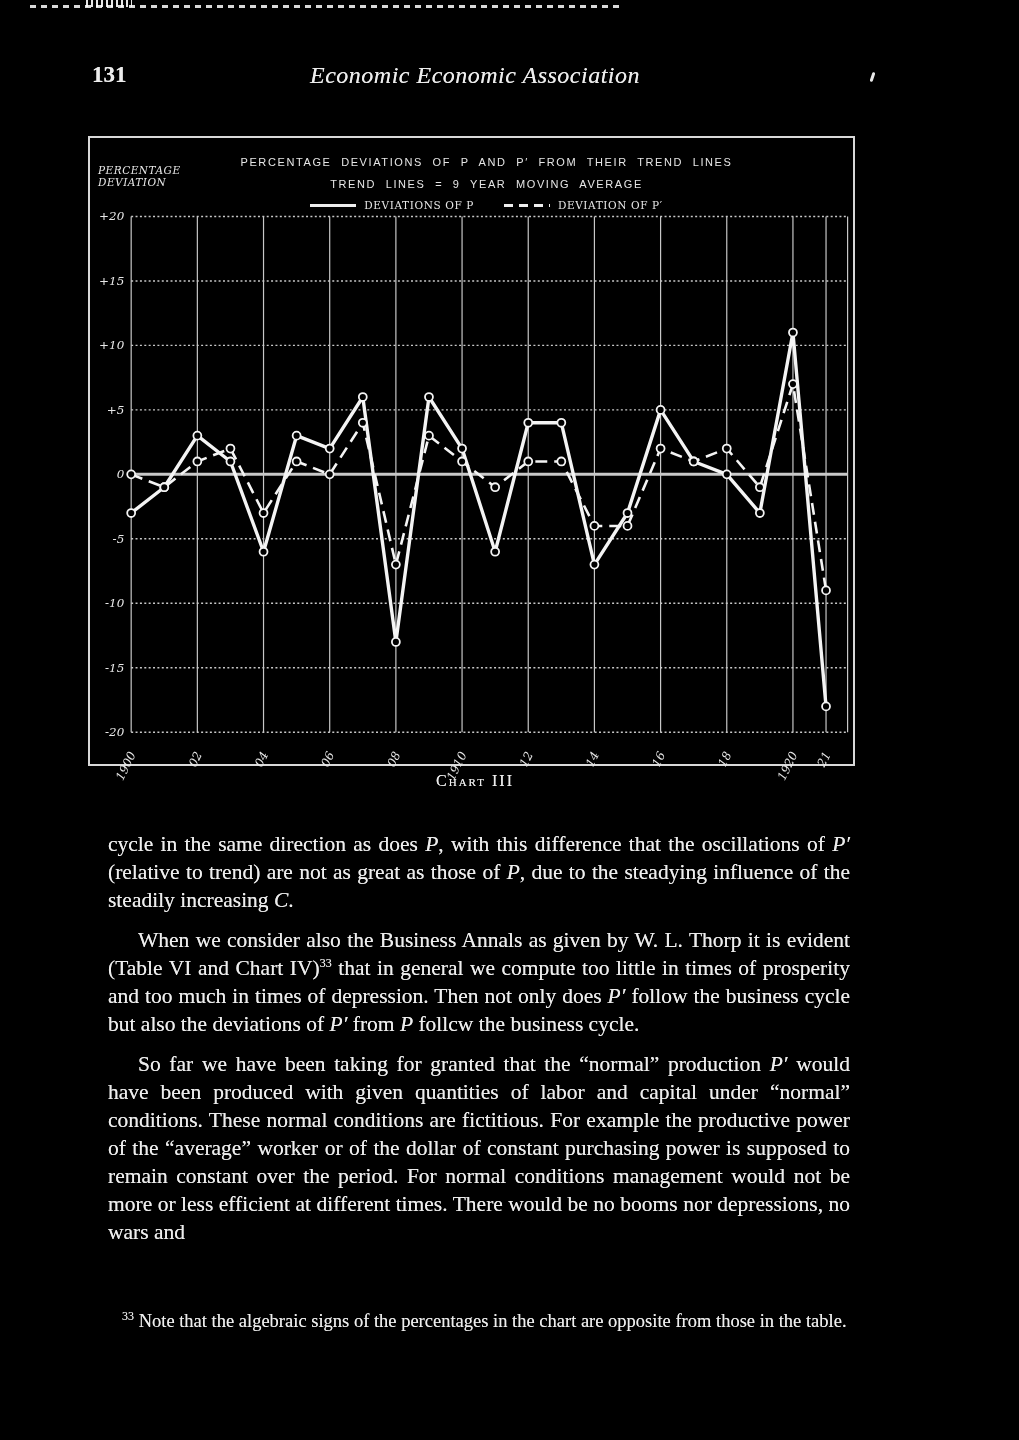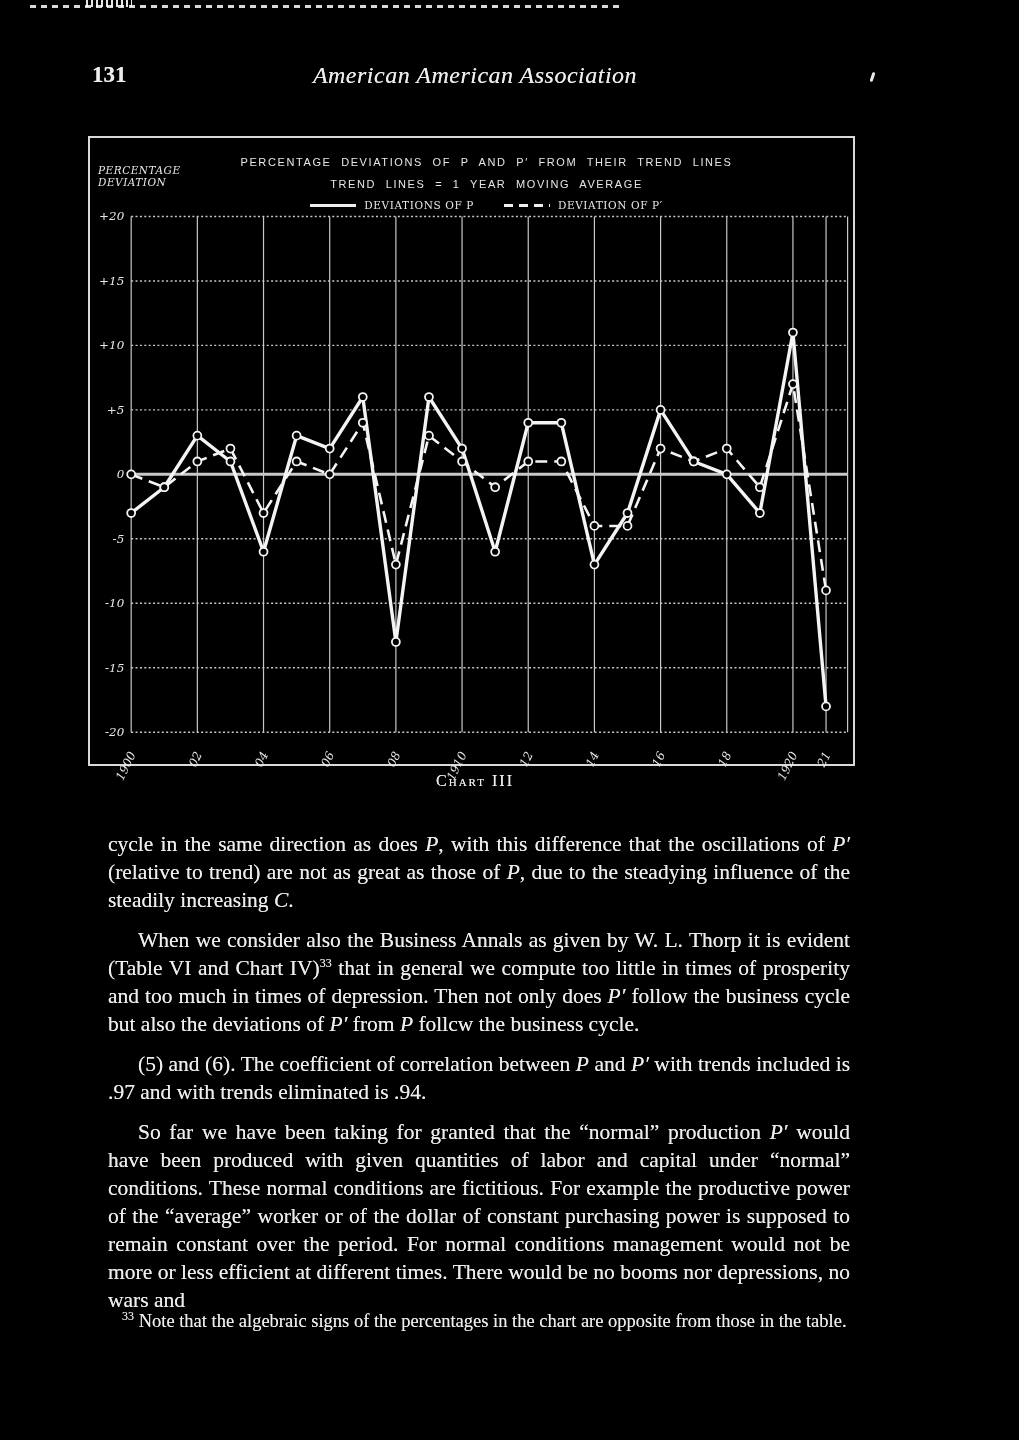--- a/index.html
+++ b/index.html
@@ -56,29 +56,29 @@
   .footnote p{margin:0;text-indent:26px;}
 </style>
 </head>
 <body>
 
 <div class="scan-top1"></div>
 <div class="scan-top2"></div>
 <span class="stray-mark"></span>
 
 <span class="page-num">131</span>
-<div class="running-title">American American Association</div>
+<div class="running-title">Economic Economic Association</div>
 
 <div class="figure">
   <div class="fig-ylabel">
     <div>PERCENTAGE</div>
     <div>DEVIATION</div>
   </div>
   <div class="fig-title1">PERCENTAGE DEVIATIONS OF P AND P′ FROM THEIR TREND LINES</div>
-  <div class="fig-title2">TREND LINES = 1 YEAR MOVING AVERAGE</div>
+  <div class="fig-title2">TREND LINES = 9 YEAR MOVING AVERAGE</div>
   <div class="fig-legend">
     <span class="legend-item">
       <span class="sample solid"></span>
       <span class="legend-label">DEVIATIONS OF P</span>
     </span>
     <span class="legend-item">
       <span class="sample dashed"></span>
       <span class="legend-label">DEVIATION OF P′</span>
     </span>
   </div>
@@ -173,19 +173,18 @@
       <circle cx="707" cy="247.67499999999998" r="4" fill="#000" stroke="#f4f4f4" stroke-width="1.8"></circle>
       <circle cx="740.3" cy="455.275" r="4" fill="#000" stroke="#f4f4f4" stroke-width="1.8"></circle>
     </svg>
 </div>
 
 <div class="caption">Chart III</div>
 
 <main id="paragraphs" class="content">
     <p class="body-para">cycle in the same direction as does <i>P</i>, with this difference that the oscillations of <i>P′</i> (relative to trend) are not as great as those of <i>P</i>, due to the steadying influence of the steadily increasing <i>C</i>.</p>
     <p class="body-para indent">When we consider also the Business Annals as given by W. L. Thorp it is evident (Table VI and Chart IV)<sup>33</sup> that in general we compute too little in times of prosperity and too much in times of depression. Then not only does <i>P′</i> follow the business cycle but also the deviations of <i>P′</i> from <i>P</i> follcw the business cycle.</p>
-    <p class="body-para indent">(5) and (6). The coefficient of correlation between <i>P</i> and <i>P′</i> with trends included is .97 and with trends eliminated is .94.</p>
     <p class="body-para indent">So far we have been taking for granted that the “normal” production <i>P′</i> would have been produced with given quantities of labor and capital under “normal” conditions. These normal conditions are fictitious. For example the productive power of the “average” worker or of the dollar of constant purchasing power is supposed to remain constant over the period. For normal conditions management would not be more or less efficient at different times. There would be no booms nor depressions, no wars and</p>
   </main>
 
 <div id="footnote" class="footnote">
     <p><sup>33</sup> Note that the algebraic signs of the percentages in the chart are opposite from those in the table.</p>
   </div>
 
 </body></html>

